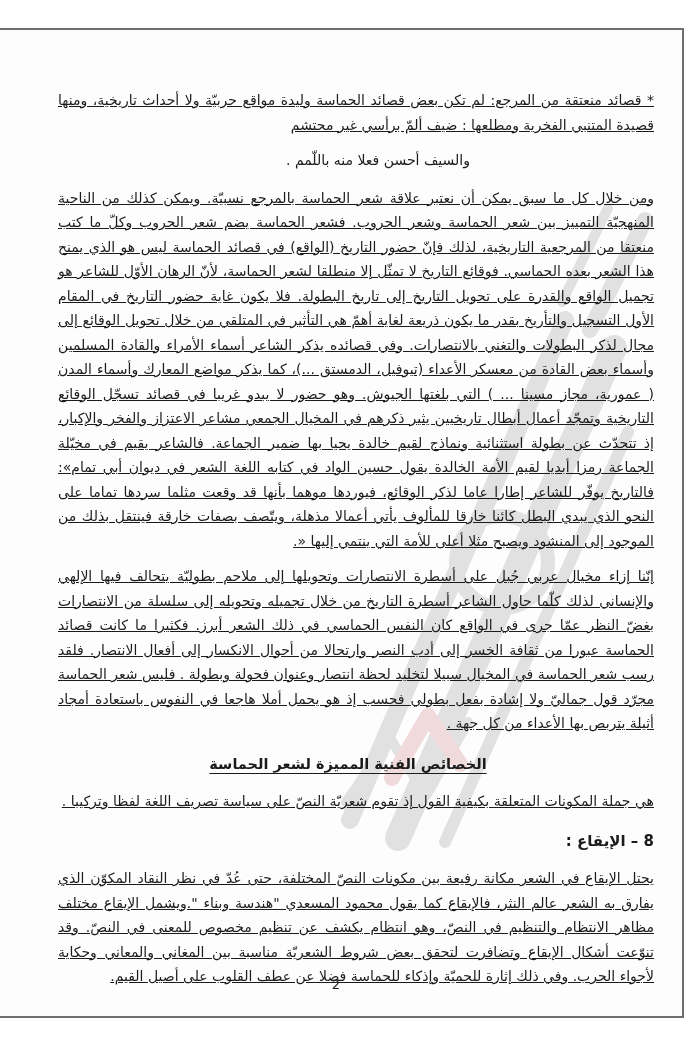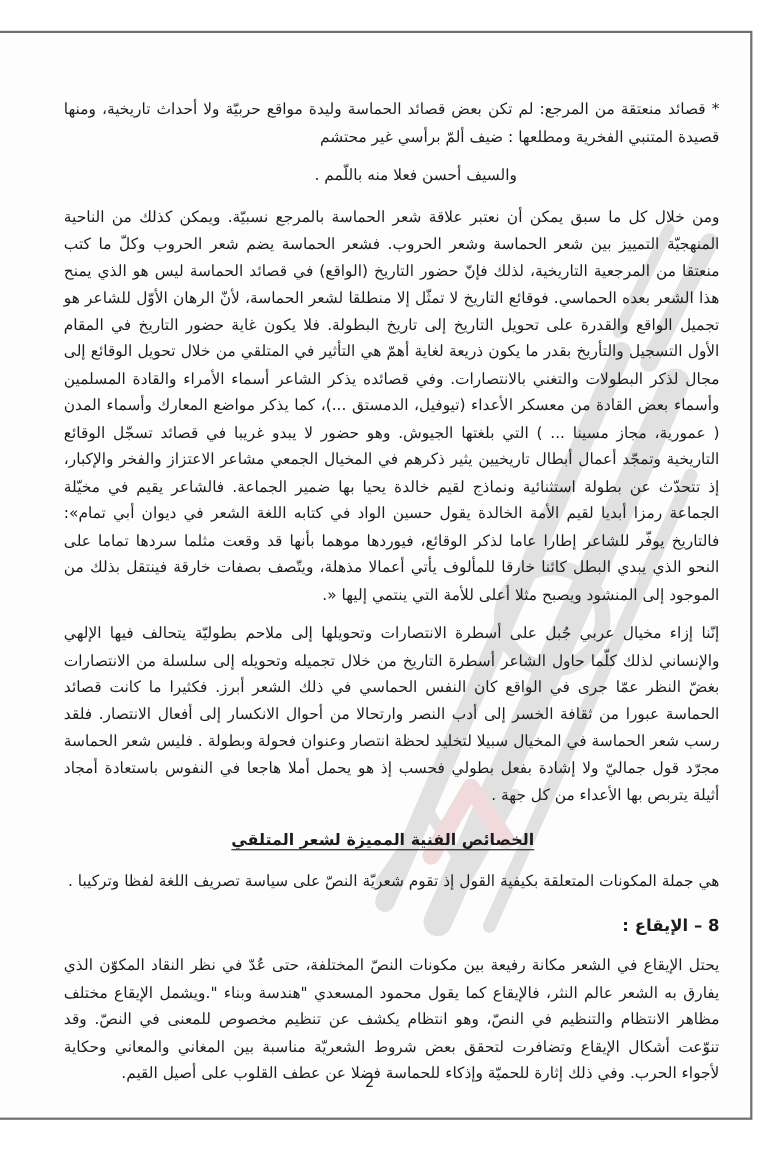--- a/index.html
+++ b/index.html
@@ -29,21 +29,21 @@
     .content {
       position: absolute;
       top: 58px; left: 52px; right: 28px;
       direction: rtl;
       text-align: justify;
       font-size: 14px;
       line-height: 24.5px;
       color: #1b1b1b;
       z-index: 1;
     }
-    .para { margin: 0 0 11px 16px; }
+    .para { margin: 0 0 11px 16px; text-decoration: underline; }
     .verse-line {
       margin: 1px 0 13px 0;
       text-align: center;
       padding-left: 60px;
     }
     .section-heading {
       margin: 16px 0 13px 0;
       text-align: center;
       font-weight: bold;
       font-size: 14.5px;
@@ -85,21 +85,21 @@
   <div class="content" lang="ar">
 
     <p class="para">* قصائد منعتقة من المرجع: لم تكن بعض قصائد الحماسة وليدة مواقع حربيّة ولا أحداث تاريخية، ومنها قصيدة المتنبي الفخرية ومطلعها :  ضيف ألمّ برأسي غير محتشم</p>
 
     <p class="verse-line">والسيف أحسن فعلا منه باللّمم .</p>
 
     <p class="para">ومن خلال كل ما سبق يمكن أن نعتبر علاقة شعر الحماسة بالمرجع نسبيّة. ويمكن كذلك من الناحية المنهجيّة التمييز بين شعر الحماسة وشعر الحروب. فشعر الحماسة يضم شعر الحروب وكلّ ما كتب منعتقا من المرجعية التاريخية، لذلك فإنّ حضور التاريخ (الواقع) في قصائد الحماسة ليس هو الذي يمنح هذا الشعر بعده الحماسي. فوقائع التاريخ لا تمثّل إلا منطلقا لشعر الحماسة، لأنّ الرهان الأوّل للشاعر هو تجميل الواقع والقدرة على تحويل التاريخ إلى تاريخ البطولة. فلا يكون غاية حضور التاريخ في المقام الأول التسجيل والتأريخ بقدر ما يكون ذريعة لغاية أهمّ هي التأثير في المتلقي من خلال تحويل الوقائع إلى مجال لذكر البطولات والتغني بالانتصارات. وفي قصائده يذكر الشاعر أسماء الأمراء والقادة المسلمين وأسماء بعض القادة من معسكر الأعداء (تيوفيل، الدمستق ...)، كما يذكر مواضع المعارك وأسماء المدن ( عمورية، مجاز مسينا ... ) التي بلغتها الجيوش. وهو حضور لا يبدو غريبا في قصائد تسجّل الوقائع التاريخية وتمجّد أعمال أبطال تاريخيين يثير ذكرهم في المخيال الجمعي مشاعر الاعتزاز والفخر والإكبار، إذ تتحدّث عن بطولة استثنائية ونماذج لقيم خالدة يحيا بها ضمير الجماعة. فالشاعر يقيم في مخيّلة الجماعة رمزا أبديا لقيم الأمة الخالدة يقول حسين الواد في كتابه اللغة الشعر في ديوان أبي تمام»: فالتاريخ يوفّر للشاعر إطارا عاما لذكر الوقائع، فيوردها موهما بأنها قد وقعت مثلما سردها تماما على النحو الذي يبدي البطل كائنا خارقا للمألوف يأتي أعمالا مذهلة، ويتّصف بصفات خارقة فينتقل بذلك من الموجود إلى المنشود ويصبح مثلا أعلى للأمة التي ينتمي إليها  «.</p>
 
     <p class="para">إنّنا إزاء مخيال عربي جُبل على أسطرة الانتصارات وتحويلها إلى ملاحم بطوليّة يتحالف فيها الإلهي والإنساني لذلك كلّما حاول الشاعر أسطرة التاريخ من خلال تجميله وتحويله إلى سلسلة من الانتصارات بغضّ النظر عمّا جرى في الواقع كان النفس الحماسي في ذلك الشعر أبرز. فكثيرا ما كانت قصائد الحماسة عبورا من ثقافة الخسر إلى أدب النصر وارتحالا من أحوال الانكسار إلى أفعال الانتصار. فلقد رسب شعر الحماسة في المخيال سبيلا لتخليد لحظة انتصار وعنوان فحولة وبطولة . فليس شعر الحماسة مجرّد قول جماليّ ولا إشادة بفعل بطولي فحسب إذ هو يحمل أملا هاجعا في النفوس باستعادة أمجاد أثيلة يتربص بها الأعداء من كل جهة .</p>
 
-    <h2 class="section-heading">الخصائص الفنية المميزة لشعر المتلقي</h2>
+    <h2 class="section-heading">الخصائص الفنية المميزة لشعر الحماسة</h2>
 
     <p class="para">هي جملة المكونات المتعلقة بكيفية القول إذ تقوم شعريّة النصّ على سياسة تصريف اللغة لفظا وتركيبا .</p>
 
     <h3 class="subsection-title">8 – الإيقاع :</h3>
 
     <p class="para">يحتل الإيقاع في الشعر مكانة رفيعة بين مكونات النصّ المختلفة، حتى عُدّ في نظر النقاد المكوّن الذي يفارق به الشعر عالم النثر، فالإيقاع كما يقول محمود المسعدي "هندسة وبناء ".ويشمل الإيقاع مختلف مظاهر الانتظام والتنظيم في النصّ، وهو انتظام يكشف عن تنظيم مخصوص للمعنى في النصّ. وقد تنوّعت أشكال الإيقاع وتضافرت لتحقق بعض شروط الشعريّة مناسبة بين المغاني والمعاني وحكاية لأجواء الحرب. وفي ذلك إثارة للحميّة وإذكاء للحماسة فضلا عن عطف القلوب على أصيل القيم.</p>
 
   </div>
 
   <div class="page-number">2</div>

